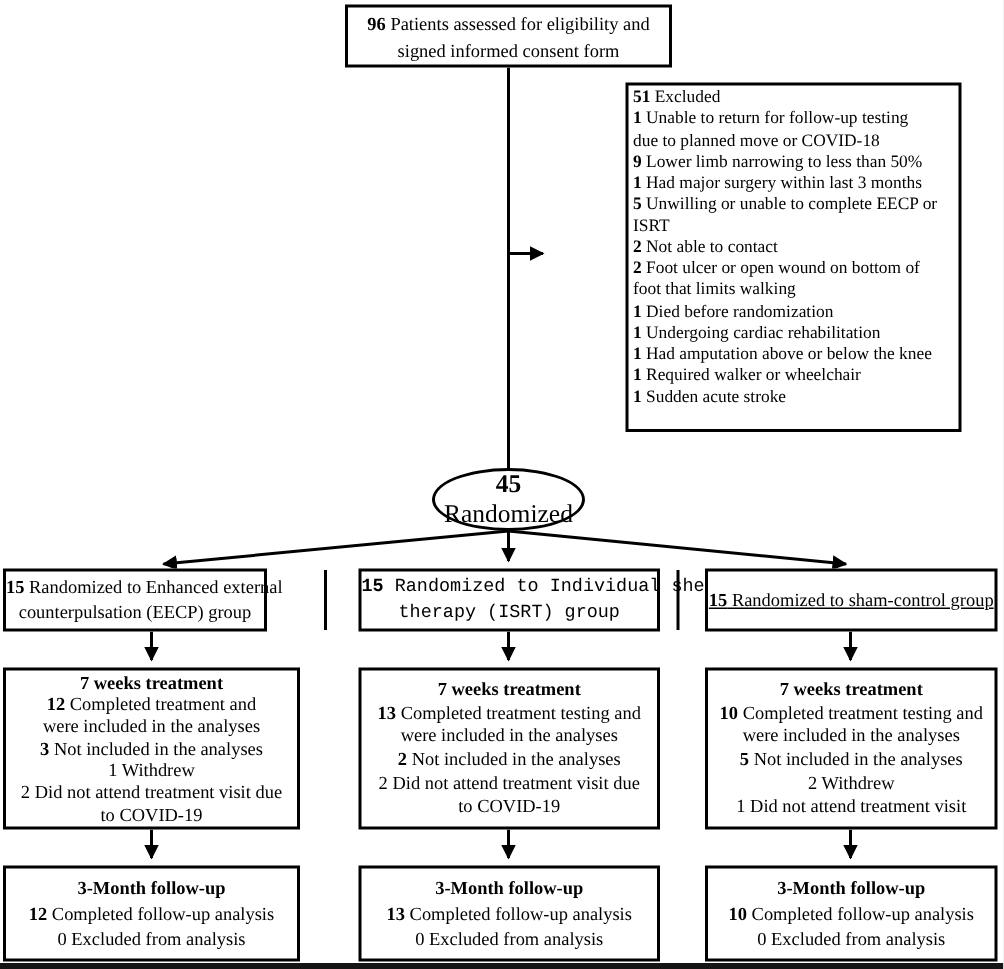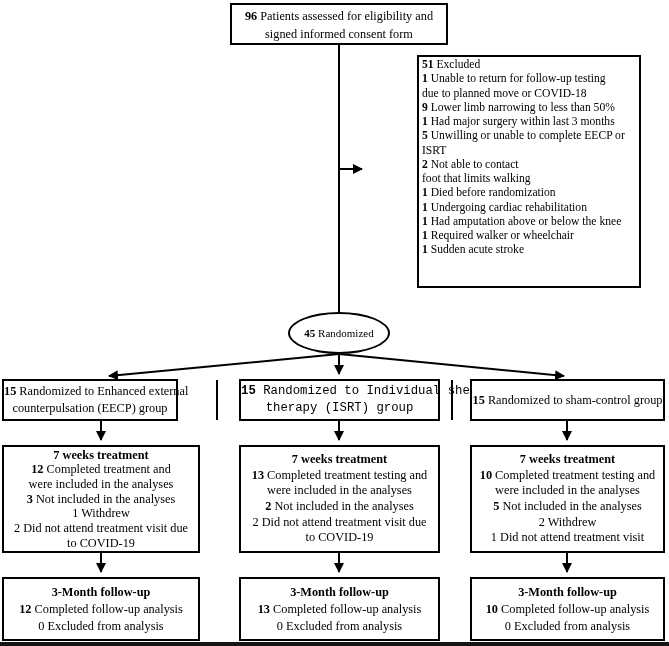--- a/index.html
+++ b/index.html
@@ -19,25 +19,25 @@
   #box-assessed{left:230px;top:3px;width:218px;height:42px;line-height:17.5px;justify-content:flex-end;}
   #box-excluded{
     left:389px;top:55px;width:224px;height:233px;
     justify-content:flex-start;text-align:left;padding:1px 3px;
     font-size:11.6px;line-height:14.25px;margin-left:28px;
   }
   #ellipse-randomized{
     position:absolute;left:288px;top:312px;width:102px;height:42px;z-index:2;
     box-sizing:border-box;border:2px solid #000;border-radius:50%;background:#fff;
     display:flex;flex-direction:column;justify-content:center;text-align:center;
-    font-size:11px;
+    font-size:17px;
   }
   #box-group-eecp{left:2px;top:379px;width:176px;height:42px;line-height:17px;}
   #box-group-isrt{left:239px;top:379px;width:201px;height:42px;line-height:17px;font-family:Liberation Mono, monospace;}
-  #box-group-sham{left:470px;top:379px;width:195px;height:42px;line-height:17px;}
+  #box-group-sham{left:470px;top:379px;width:195px;height:42px;line-height:17px;text-decoration:underline;}
   #box-treat-eecp{left:2px;top:445px;width:198px;height:108px;line-height:14.7px;}
   #box-treat-isrt{left:239px;top:445px;width:201px;height:108px;line-height:15.6px;}
   #box-treat-sham{left:470px;top:445px;width:195px;height:108px;line-height:15.6px;}
   #box-fu-eecp{left:2px;top:577px;width:198px;height:64px;line-height:17px;}
   #box-fu-isrt{left:239px;top:577px;width:201px;height:64px;line-height:17px;}
   #box-fu-sham{left:470px;top:577px;width:195px;height:64px;line-height:17px;}
   #bottom-bar{position:absolute;left:0;top:642px;width:669px;height:4px;background:#151515;z-index:3;}
 </style>
 </head>
 <body>
@@ -72,20 +72,21 @@
 
   <div id="box-excluded" class="box">
       <div class="ln"><b>51</b> Excluded</div>
       <div class="ln"><b>1</b> Unable to return for follow-up testing</div>
       <div class="ln">due to planned move or COVID-18</div>
       <div class="ln"><b>9</b> Lower limb narrowing to less than 50%</div>
       <div class="ln"><b>1</b> Had major surgery within last 3 months</div>
       <div class="ln"><b>5</b> Unwilling or unable to complete EECP or</div>
       <div class="ln">ISRT</div>
       <div class="ln"><b>2</b> Not able to contact</div>
+      <div class="ln"><b>2</b> Foot ulcer or open wound on bottom of</div>
       <div class="ln">foot that limits walking</div>
       <div class="ln"><b>1</b> Died before randomization</div>
       <div class="ln"><b>1</b> Undergoing cardiac rehabilitation</div>
       <div class="ln"><b>1</b> Had amputation above or below the knee</div>
       <div class="ln"><b>1</b> Required walker or wheelchair</div>
       <div class="ln"><b>1</b> Sudden acute stroke</div>
     </div>
 
   <div id="ellipse-randomized">
       <div class="ln"><b>45</b> Randomized</div>

